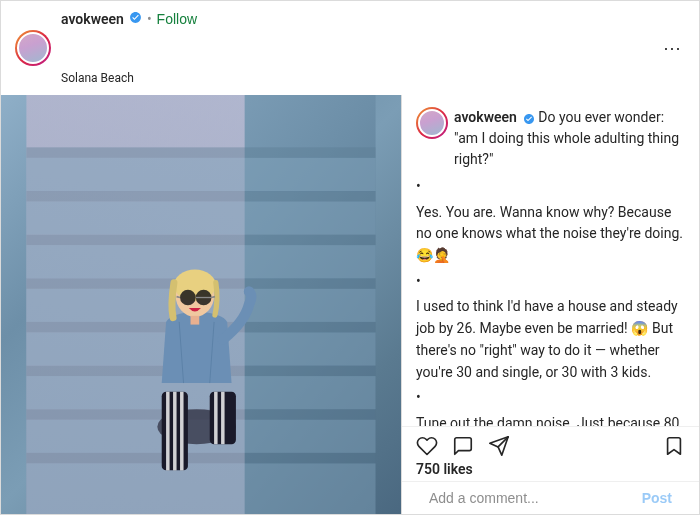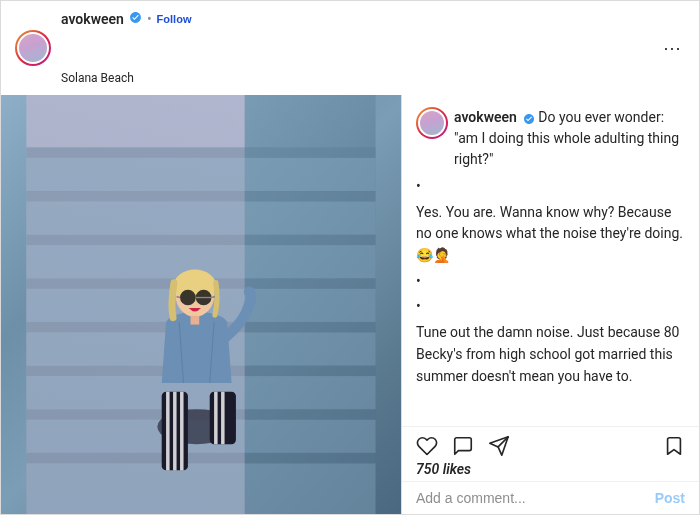--- a/index.html
+++ b/index.html
@@ -65,23 +65,23 @@
     }
     .verified-icon {
       color: #3897f0;
       font-size: 13px;
     }
     .dot-sep {
       color: #8e8e8e;
       font-size: 14px;
     }
     .follow-btn {
-      color: #1d4ed8;
-      font-weight: 700;
-      font-size: 11px;
+      color: #15803d;
+      font-weight: 400;
+      font-size: 14px;
       cursor: pointer;
       background: none;
       border: none;
       padding: 0;
     }
     .location {
       font-size: 12px;
       color: #262626;
       margin-top: 44px;
     }
@@ -193,35 +193,34 @@
       align-items: center;
     }
     .action-icon.bookmark {
       margin-left: auto;
     }
     .likes-count {
       font-weight: 600;
       font-size: 14px;
       color: #262626;
       margin-top: 4px;
-      font-style: italic;
     }
     .post-date {
       font-size: 10px;
       color: #8e8e8e;
       text-transform: uppercase;
       margin-top: 4px;
       letter-spacing: 0.3px;
     }
     
     .comment-input-area {
       display: flex;
       align-items: center;
       border-top: 1px solid #efefef;
-      padding: 8px 14px;
+      padding: 8px 27px;
       flex-shrink: 0;
     }
     .comment-input {
       flex: 1;
       border: none;
       outline: none;
       font-size: 14px;
       color: #262626;
       background: transparent;
     }
@@ -364,20 +363,21 @@
                   <path d="M12 2C6.48 2 2 6.48 2 12s4.48 10 10 10 10-4.48 10-10S17.52 2 12 2zm-2 14.5l-4-4 1.41-1.41L10 13.67l6.59-6.59L18 8.5l-8 8z"></path>
                 </svg>
             </span>
             <span>Do you ever wonder: "am I doing this whole adulting thing right?"</span>
           </div>
         </div>
         <div class="caption-body">
           <p>•</p>
           <p>Yes. You are. Wanna know why? Because no one knows what the noise they're doing. 😂🤦</p>
           <p>•</p>
+          <p>I used to think I'd have a house and steady job by 26. Maybe even be married! 😱 But there's no "right" way to do it — whether you're 30 and single, or 30 with 3 kids.</p>
           <p>•</p>
           <p>Tune out the damn noise. Just because 80 Becky's from high school got married this summer doesn't mean you have to.</p>
 
         </div>
       </div>
 
       <div class="post-actions">
         <div class="action-icons">
           <span class="action-icon">
             <svg class="svg-icon" viewBox="0 0 24 24">

